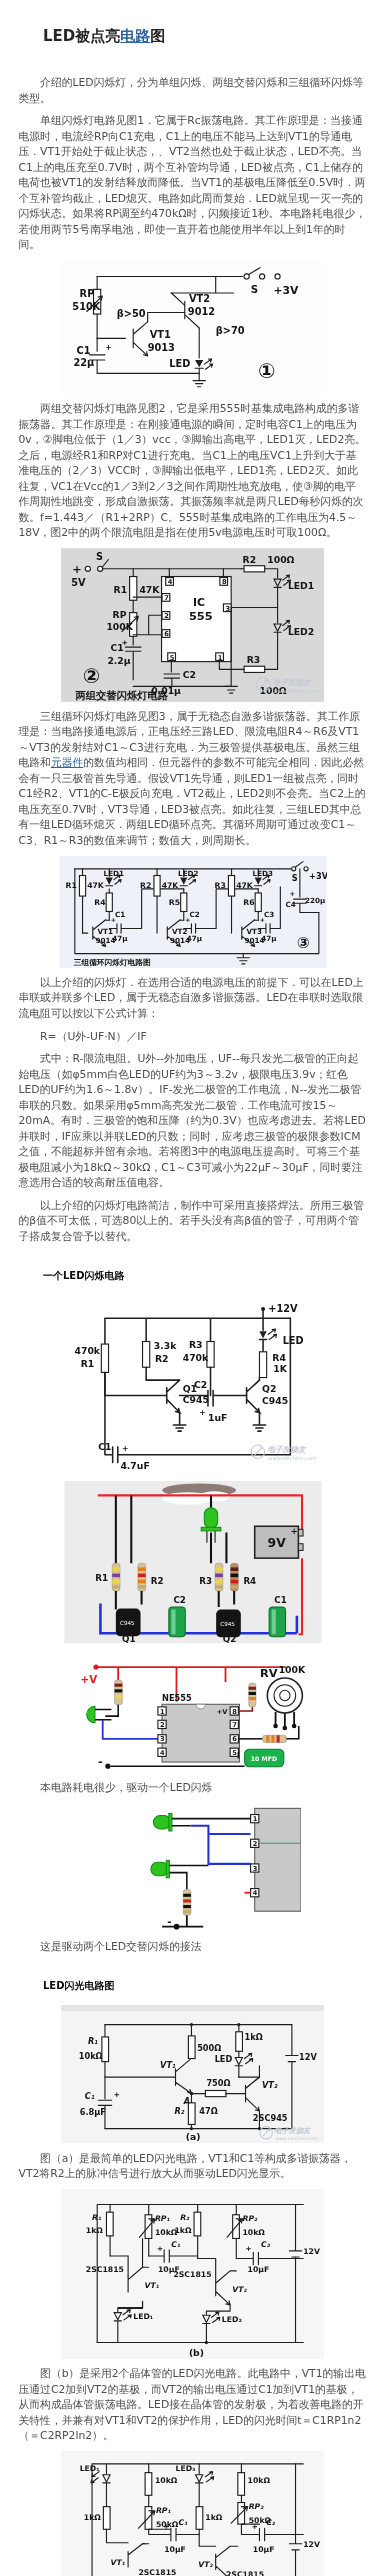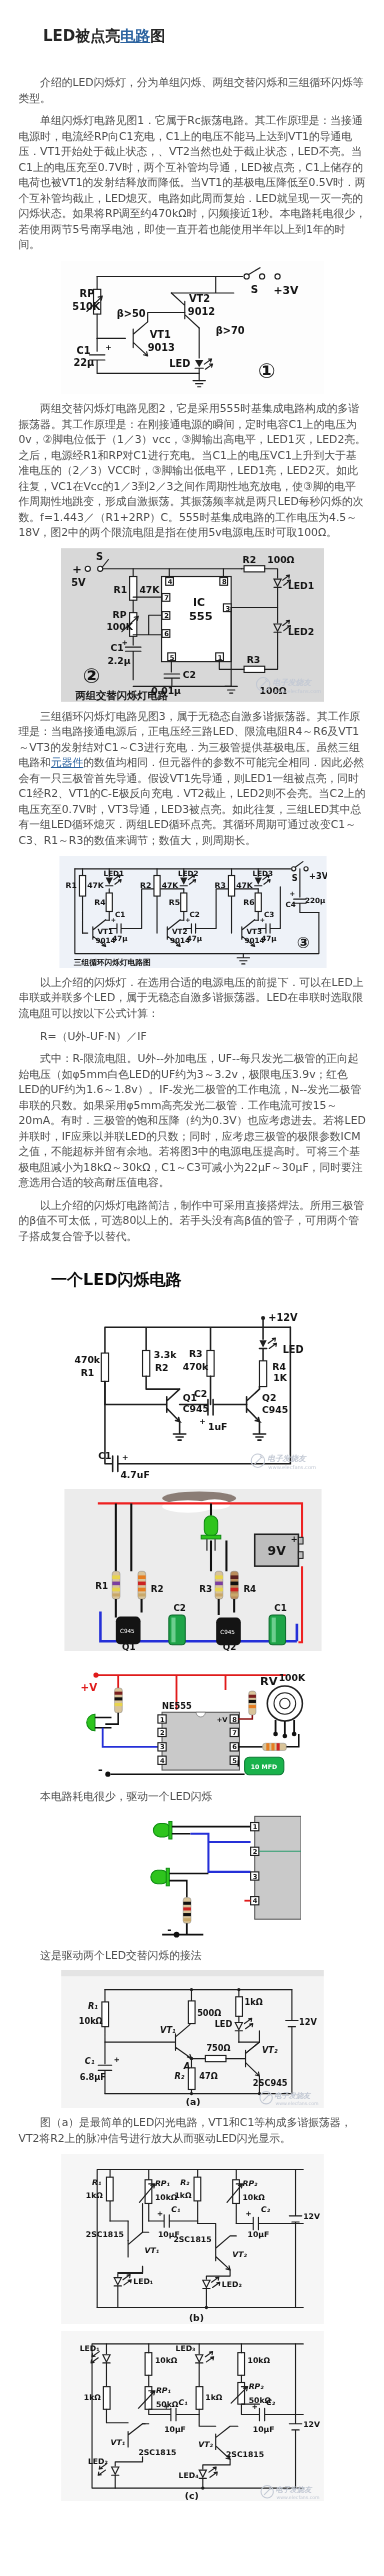--- a/index.html
+++ b/index.html
@@ -1,19 +1,19 @@
 <!DOCTYPE html>
 <html style="font-size:8.2px"><head>
 <meta charset="utf-8">
 <style>
   html,body{margin:0;padding:0;background:#fff;}
   .page{position:relative;width:385px;height:2673px;margin:0 auto;background:#ffffff;
         font-family:"DejaVu Sans",sans-serif;color:#4f4f4f;overflow:hidden;}
   h1{font-size:15px;font-weight:bold;color:#262626;margin:0;padding:27px 0 0 43px;}
-  h2{font-size:16px;font-weight:bold;color:#0d0d0d;margin:8px;padding:17.5px 0 5.2px 43px;}
+  h2{font-size:10px;font-weight:bold;color:#0d0d0d;margin:0;padding:17.5px 0 5.2px 43px;}
   p{font-size:10.8px;line-height:15.5px;margin:7.2px 18.5px;text-indent:2em;}
   a{color:#2d64a0;text-decoration:underline;cursor:pointer;}
   h1 a{text-decoration:underline;}
   figure{margin:7.2px auto;padding:0;display:block;text-align:center;}
   svg{display:block;margin:0 auto;}
   svg text{font-family:"DejaVu Sans",sans-serif;}
   .w{fill:none;stroke:#1f1f1f;stroke-width:2.2;stroke-linecap:round;stroke-linejoin:round;}
   .w3{fill:none;stroke:#1f1f1f;stroke-width:3;stroke-linecap:round;}
   .cmp{fill:#ffffff;stroke:#1f1f1f;stroke-width:2.2;}
   .lb{fill:#161616;font-weight:bold;}
@@ -464,20 +464,21 @@
       <text x="326" y="35" font-size="13" class="lb">1</text>
       <text x="326" y="83" font-size="13" class="lb">2</text>
       <text x="326" y="131" font-size="13" class="lb">3</text>
       <text x="326" y="179" font-size="13" class="lb">4</text>
       <text x="160" y="236" font-size="20" class="lb">-</text>
     </svg>
   </figure>
 
   <p>这是驱动两个LED交替闪烁的接法</p>
 
+  <h2>LED闪光电路图</h2>
 
   <figure>
     <svg width="263" height="138" viewBox="0 0 510 268">
       <rect x="0" y="0" width="510" height="268" fill="#f4f4f4"></rect>
       <rect x="0" y="0" width="510" height="12" fill="#e4e4e4"></rect>
       <g>
         <path class="w" d="M85,38 H448"></path>
         <circle cx="253" cy="38" r="3.2" fill="#1f1f1f"></circle>
           <circle cx="345" cy="38" r="3.2" fill="#1f1f1f"></circle>
         <path class="w" d="M85,38 V62"></path>
@@ -579,20 +580,21 @@
       <text x="162" y="192" font-size="15" class="lb" font-style="italic">VT₁</text>
       <text x="218" y="170" font-size="15" class="lb">2SC1815</text>
       <text x="332" y="200" font-size="15" class="lb" font-style="italic">VT₂</text>
       <text x="140" y="252" font-size="15" class="lb">LED₁</text>
       <text x="312" y="258" font-size="15" class="lb">LED₂</text>
       <text x="470" y="126" font-size="15" class="lb">12V</text>
       <text x="248" y="324" font-size="18" class="lb">(b)</text>
     </svg>
   </figure>
 
+  <p>图（b）是采用2个晶体管的LED闪光电路。此电路中，VT1的输出电压通过C2加到VT2的基极，而VT2的输出电压通过C1加到VT1的基极，从而构成晶体管振荡电路。LED接在晶体管的发射极，为着改善电路的开关特性，并兼有对VT1和VT2的保护作用，LED的闪光时间t＝C1RP1n2（＝C2RP2ln2）。</p>
 
   <figure>
     <svg width="263" height="170" viewBox="0 0 510 330">
       <rect x="0" y="0" width="510" height="330" fill="#f6f6f6"></rect>
       <g>
         <path class="w" d="M60,25 H470 M60,25 V305 M60,305 H470"></path>
         <path class="w" d="M88,25 V44"></path>
         <polygon points="81,46 95,46 88,60" fill="none" stroke="#1f1f1f" stroke-width="2.2"></polygon>
         <path class="w" d="M81,62 H95 M88,62 V108 M74,40 L60,50 l6,-1 m-6,1 l1,-6 M72,52 L58,62 l6,-1 m-6,1 l1,-6"></path>
         <rect class="cmp" x="163" y="42" width="13" height="44"></rect>

